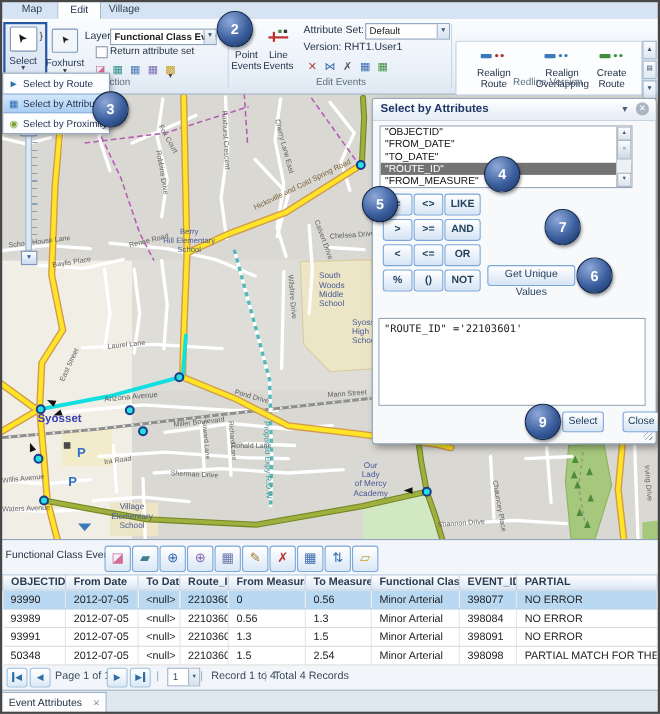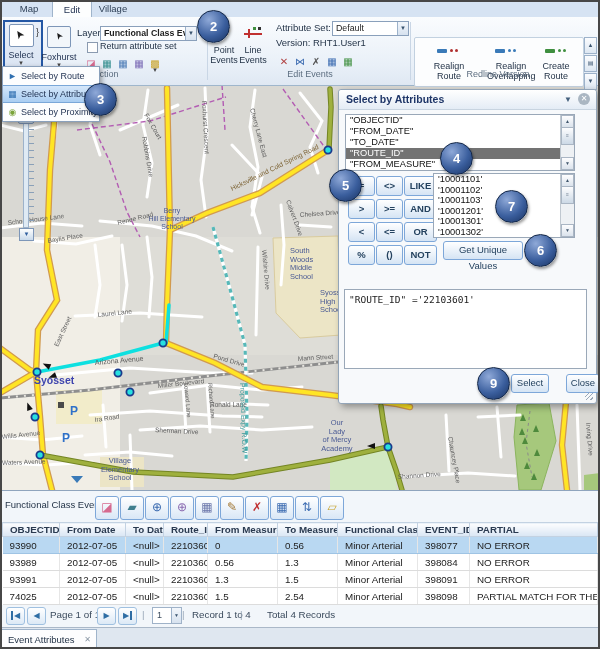--- a/index.html
+++ b/index.html
@@ -379,34 +379,20 @@
         <div class="op" style="left: 9px; top: 109px; width: 25px;">&gt;</div>
         <div class="op" style="left: 37px; top: 109px; width: 25px;">&gt;=</div>
         <div class="op" style="left: 65px; top: 109px; width: 31px;">AND</div>
         <div class="op" style="left: 9px; top: 132px; width: 25px;">&lt;</div>
         <div class="op" style="left: 37px; top: 132px; width: 25px;">&lt;=</div>
         <div class="op" style="left: 65px; top: 132px; width: 31px;">OR</div>
         <div class="op" style="left: 9px; top: 155px; width: 25px;">%</div>
         <div class="op" style="left: 37px; top: 155px; width: 25px;">()</div>
         <div class="op" style="left: 65px; top: 155px; width: 31px;">NOT</div>
       </div>
-    <div class="listbox" style="left:94px;top:83px;width:140px;height:63px;" id="values-list">
-
-    <div class="li" style="height: 10.5px; line-height: 10.5px;">'10001101'</div>
-        <div class="li" style="height: 10.5px; line-height: 10.5px;">'10001102'</div>
-        <div class="li" style="height: 10.5px; line-height: 10.5px;">'10001103'</div>
-        <div class="li" style="height: 10.5px; line-height: 10.5px;">'10001201'</div>
-        <div class="li" style="height: 10.5px; line-height: 10.5px;">'10001301'</div>
-        <div class="li" style="height: 10.5px; line-height: 10.5px;">'10001302'</div>
-        <div class="sb">
-        <div class="a" style="top:0;">▲</div>
-        <div class="th">≡</div>
-        <div class="a" style="bottom:0;">▼</div>
-      </div>
-      </div>
     <div class="pushbtn" style="left:104px;top:151px;width:78px;height:17px;line-height:16px;">Get Unique Values</div>
     <div id="dlg-query">"ROUTE_ID" ='22103601'</div>
     <div class="pushbtn" style="left:172px;top:284px;width:36px;height:17px;line-height:16px;">Select</div>
     <div class="pushbtn" style="left:227px;top:284px;width:32px;height:17px;line-height:16px;">Close</div>
     <div id="dlg-grip"></div>
   </div>
 
   <div id="callouts">
       <div class="callout" style="left: 197px; top: 10px;">2</div>
       <div class="callout" style="left: 84px; top: 83px;">3</div>
@@ -484,21 +470,21 @@
             <td>2012-07-05</td>
             <td>&lt;null&gt;</td>
             <td>22103601</td>
             <td>1.3</td>
             <td>1.5</td>
             <td>Minor Arterial</td>
             <td>398091</td>
             <td>NO ERROR</td>
           </tr>
           <tr>
-            <td>74025</td>
+            <td>50348</td>
             <td>2012-07-05</td>
             <td>&lt;null&gt;</td>
             <td>22103601</td>
             <td>1.5</td>
             <td>2.54</td>
             <td>Minor Arterial</td>
             <td>398098</td>
             <td>PARTIAL MATCH FOR THE TO-</td>
           </tr>
         </tbody>
@@ -510,21 +496,21 @@
       <div class="pgbtn" style="left:97px;">▶</div>
       <div class="pgbtn" style="left:118px;"><span style="border-right:2px solid #2e6da4;padding-right:1px;">▶</span></div>
       <div class="pgsep" style="left:142px;">|</div>
       <div id="pg-combo">
         <span>1</span>
         <span class="arrow">▼</span>
       </div>
       <div class="pgsep" style="left:182px;">|</div>
       <div class="pgtext" style="left:192px;">Record 1 to 4</div>
       <div class="pgsep" style="left:240px;">|</div>
-      <div class="pgtext" style="left:267px;">Total 4 Records</div>
+      <div class="pgtext" style="left:249px;">Total 4 Records</div>
     </div>
     <div id="tabbar">
       <div id="doc-tab">
         <span>Event Attributes</span>
         <span class="x">✕</span>
       </div>
     </div>
   </div>
 
   <div id="frame"></div>

